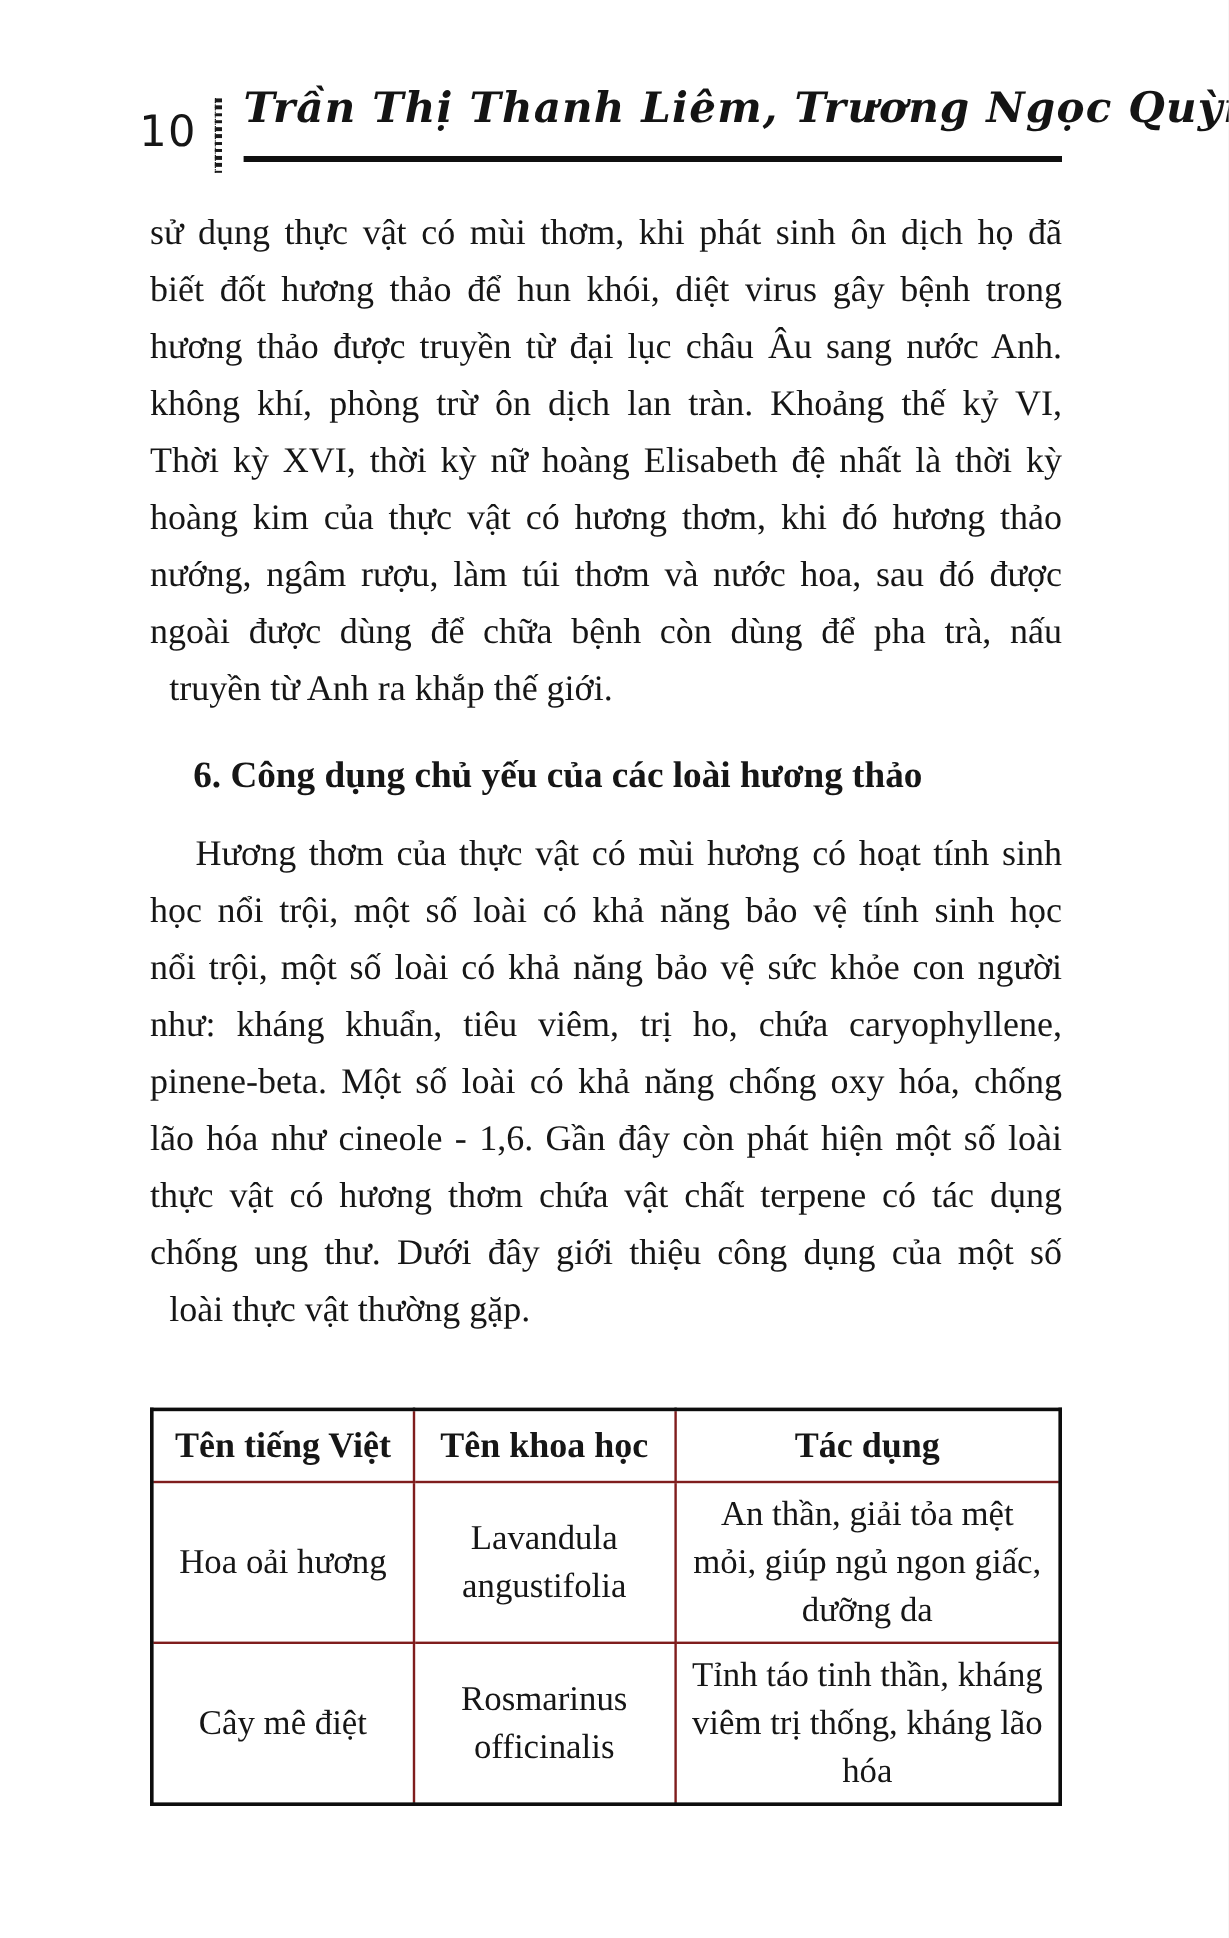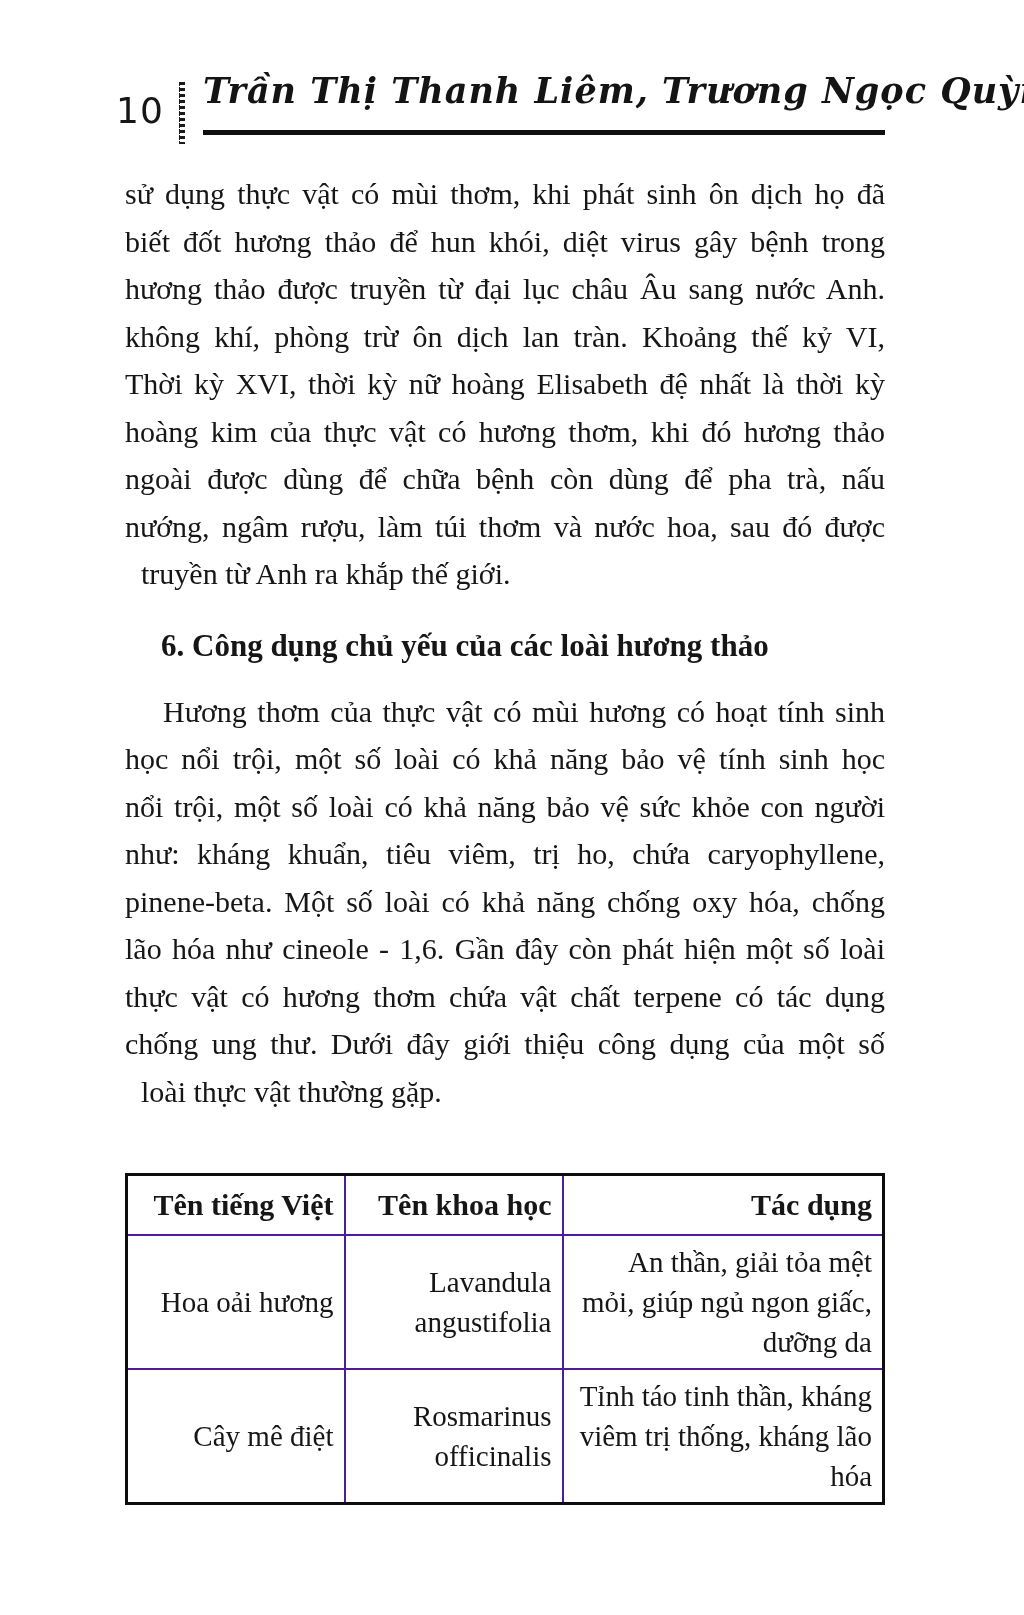--- a/index.html
+++ b/index.html
@@ -57,22 +57,22 @@
   .para2 { margin-top: 18px; }
   
   table.herb-table {
     margin-top: 58px;
     border-collapse: collapse;
     width: 757px;
     table-layout: fixed;
     font-size: 29px;
   }
   .herb-table th, .herb-table td {
-    border: 2px solid #4c1d95;
-    text-align: right;
+    border: 2px solid #7f1d1d;
+    text-align: center;
     vertical-align: middle;
     padding: 6px 10px;
     line-height: 40px;
     font-family: Liberation Serif, serif;
   }
   .herb-table { border: 3px solid #0d0d0d; }
   .herb-table th { font-weight: bold; height: 46px; font-size: 30px; }
   .herb-table tr.data-row-0 td { height: 118px; }
   .herb-table tr.data-row-1 td { height: 112px; }
   .col-viet  { width: 218px; }
@@ -92,22 +92,22 @@
 
   <div class="content">
 
     <div class="para para1">
         <div class="line">sử dụng thực vật có mùi thơm, khi phát sinh ôn dịch họ đã</div>
         <div class="line">biết đốt hương thảo để hun khói, diệt virus gây bệnh trong</div>
         <div class="line">hương thảo được truyền từ đại lục châu Âu sang nước Anh.</div>
         <div class="line">không khí, phòng trừ ôn dịch lan tràn. Khoảng thế kỷ VI,</div>
         <div class="line">Thời kỳ XVI, thời kỳ nữ hoàng Elisabeth đệ nhất là thời kỳ</div>
         <div class="line">hoàng kim của thực vật có hương thơm, khi đó hương thảo</div>
+        <div class="line">nướng, ngâm rượu, làm túi thơm và nước hoa, sau đó được</div>
         <div class="line">ngoài được dùng để chữa bệnh còn dùng để pha trà, nấu</div>
-        <div class="line">nướng, ngâm rượu, làm túi thơm và nước hoa, sau đó được</div>
         <div class="line last">truyền từ Anh ra khắp thế giới.</div>
       </div>
 
     <div class="section-heading">6. Công dụng chủ yếu của các loài hương thảo</div>
 
     <div class="para para2 indent-first">
         <div class="line">Hương thơm của thực vật có mùi hương có hoạt tính sinh</div>
         <div class="line">học nổi trội, một số loài có khả năng bảo vệ tính sinh học</div>
         <div class="line">nổi trội, một số loài có khả năng bảo vệ sức khỏe con người</div>
         <div class="line">như: kháng khuẩn, tiêu viêm, trị ho, chứa caryophyllene,</div>

